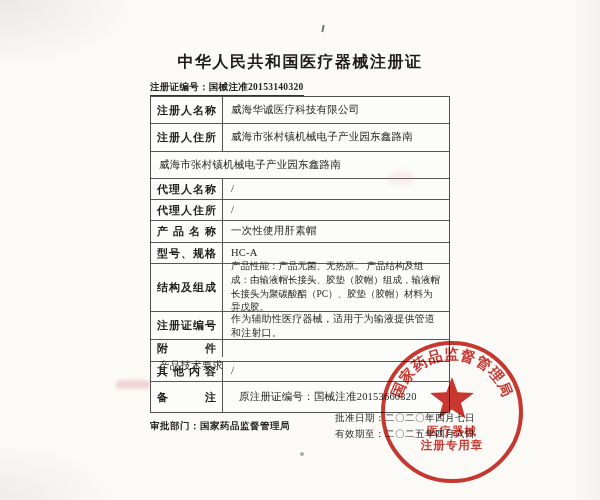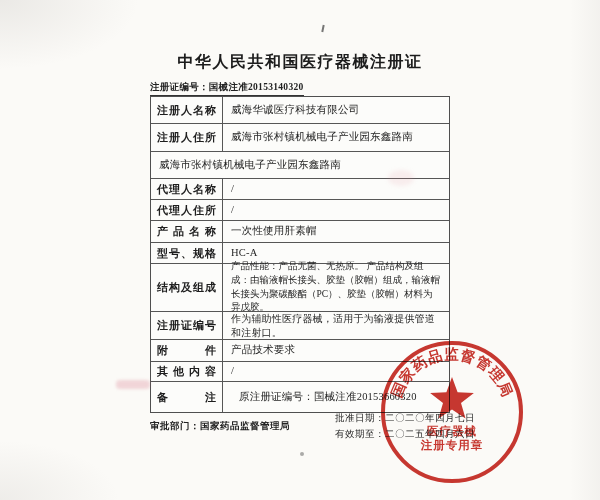--- a/index.html
+++ b/index.html
@@ -55,21 +55,21 @@
   }
   .row:nth-child(1){height:27px;}
   .row:nth-child(2){height:28px;}
   .row:nth-child(3){height:27px;}
   .row:nth-child(4){height:21px;}
   .row:nth-child(5){height:21px;}
   .row:nth-child(6){height:22px;}
   .row:nth-child(7){height:21px;}
   .row:nth-child(8){height:48px;}
   .row:nth-child(9){height:28px;}
-  .row:nth-child(10){height:22px;}
+  .row:nth-child(10){height:22px;flex-direction:column;}
   .row:nth-child(11){height:20px;}
   .row:nth-child(12){height:30px;}
   .row:nth-child(8) .cell.value{font-size:9.5px;line-height:1.45;letter-spacing:0;}
   .row:nth-child(9) .cell.value{font-size:10px;}
 
   .footer-left{
     position:absolute;left:150px;top:420px;
     font-size:9.5px;font-weight:bold;color:#222;letter-spacing:.5px;
   }
   .footer-right{

